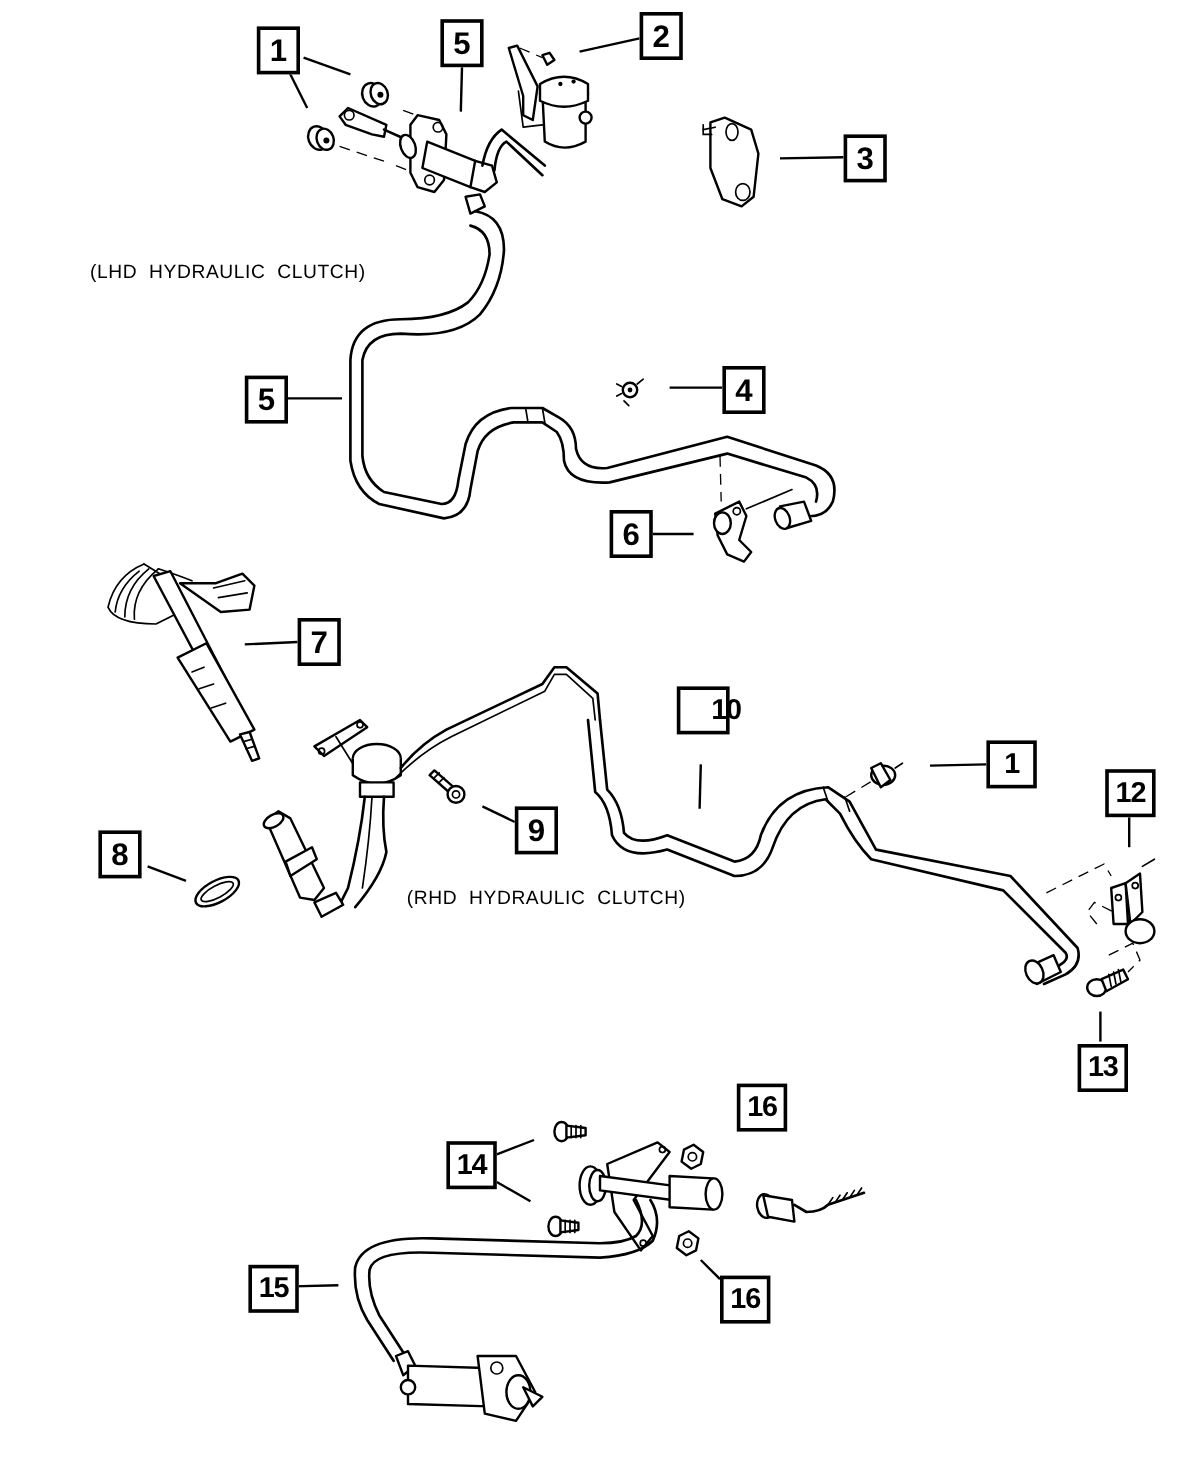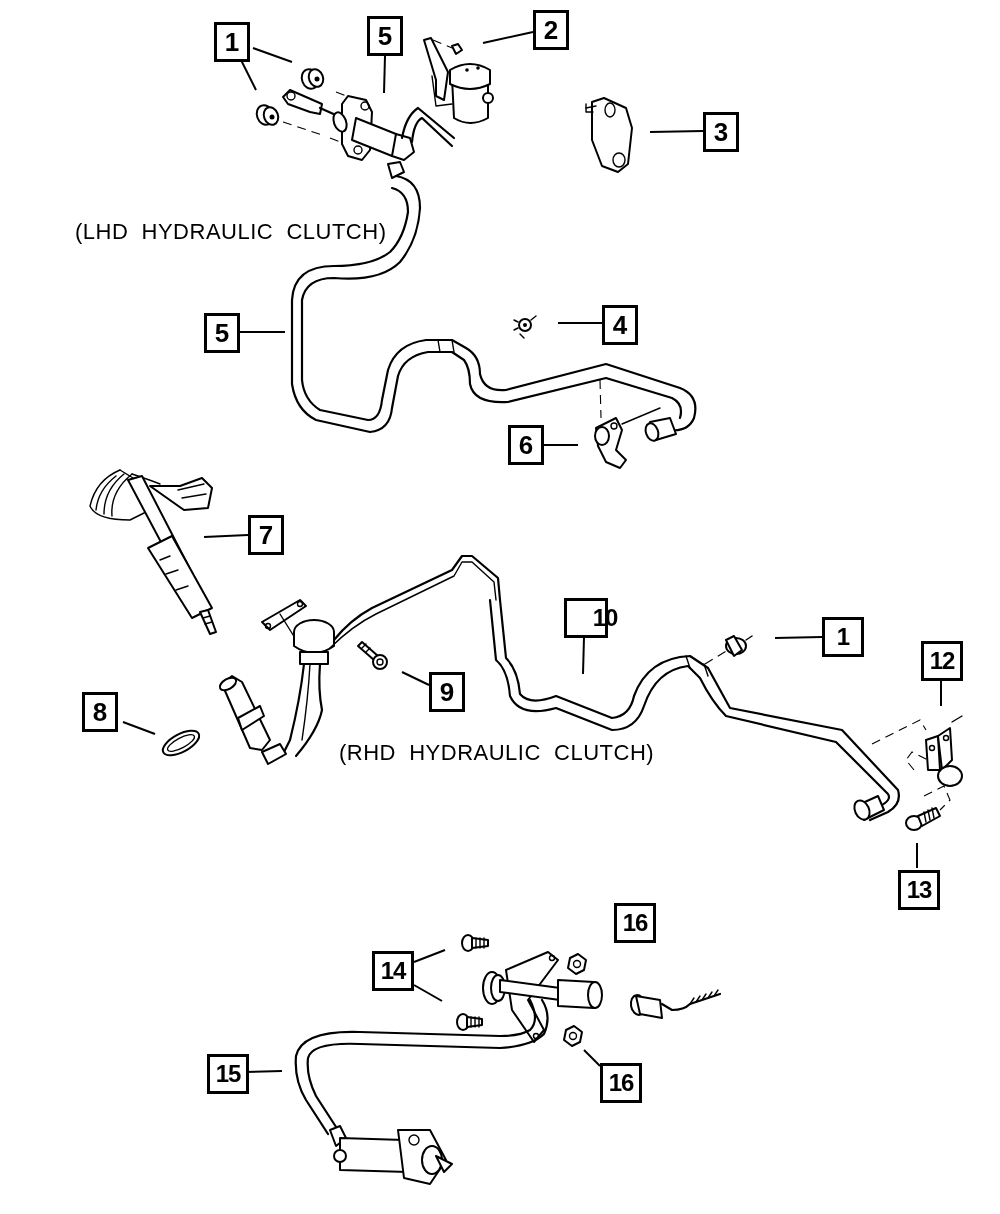--- a/index.html
+++ b/index.html
@@ -12,21 +12,21 @@
   #art .leader { stroke: #000; stroke-width: 2; }
   .callout {
     position: absolute; box-sizing: border-box; border: 3px solid #000; background: #fff;
     display: flex; align-items: center; justify-content: center;
     font-family: "Liberation Sans", sans-serif; font-weight: bold; color: #000;
     height: 40px;
   }
   .callout.one { width: 36px; font-size: 26px; }
   .callout.two { width: 42px; font-size: 24px; letter-spacing: -1px; }
   .caption {
-    position: absolute; font-family: "Liberation Sans", sans-serif; font-size: 22px;
+    position: absolute; font-family: "Liberation Sans", sans-serif; font-size: 16px;
     color: #000; white-space: pre; letter-spacing: 0.5px;
   }
 </style>
 </head>
 <body>
 
 <svg id="art" viewBox="0 0 1000 1214" xmlns="http://www.w3.org/2000/svg">
 
   <g>
     <line class="leader" x1="253" y1="48" x2="292" y2="62"></line>
@@ -263,21 +263,21 @@
 <div class="callout one" style="left:214px;top:22px;">1</div>
 <div class="callout one" style="left:533px;top:10px;">2</div>
 <div class="callout one" style="left:703px;top:112px;">3</div>
 <div class="callout one" style="left:602px;top:305px;">4</div>
 <div class="callout one" style="left:367px;top:16px;">5</div>
 <div class="callout one" style="left:204px;top:313px;">5</div>
 <div class="callout one" style="left:508px;top:425px;">6</div>
 <div class="callout one" style="left:248px;top:515px;">7</div>
 <div class="callout one" style="left:82px;top:692px;">8</div>
 <div class="callout one" style="left:429px;top:672px;">9</div>
-<div class="callout two" style="left:564px;top:598px;padding-left:38px;">10</div>
+<div class="callout two" style="left:564px;top:572px;padding-left:38px;">10</div>
 <div class="callout two" style="left:822px;top:617px;">1</div>
 <div class="callout two" style="left:921px;top:641px;">12</div>
 <div class="callout two" style="left:898px;top:870px;text-align:right;">13</div>
 <div class="callout two" style="left:372px;top:951px;">14</div>
 <div class="callout two" style="left:207px;top:1054px;">15</div>
 <div class="callout two" style="left:614px;top:903px;">16</div>
 <div class="callout two" style="left:600px;top:1063px;">16</div>
 
 <div class="caption" style="left:75px;top:219px;">(LHD  HYDRAULIC  CLUTCH)</div>
 <div class="caption" style="left:339px;top:740px;text-align:right;">(RHD  HYDRAULIC  CLUTCH)</div>

